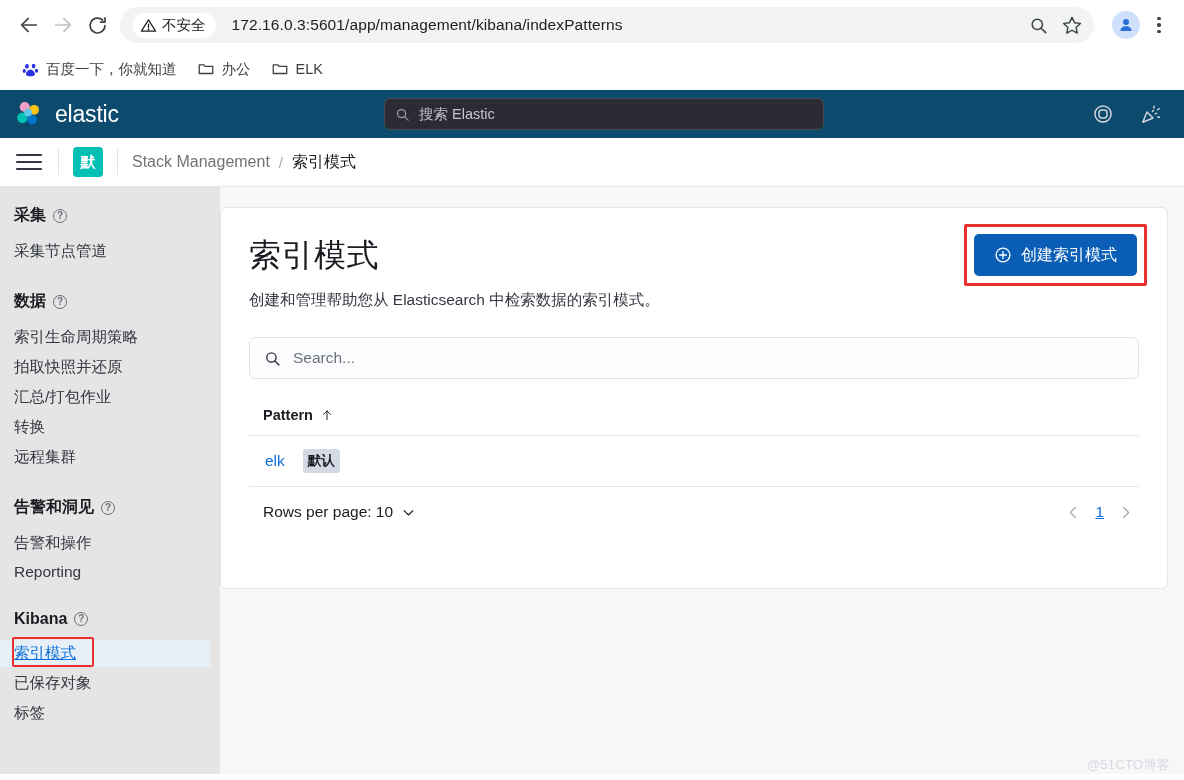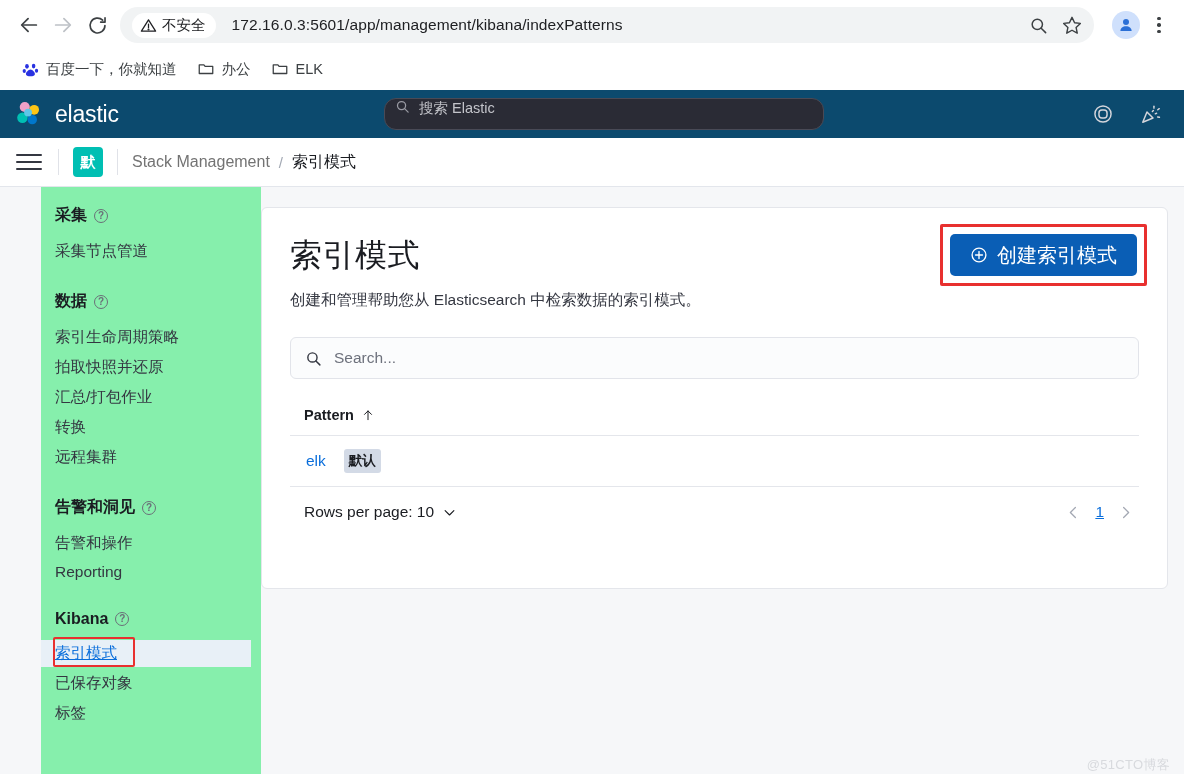--- a/index.html
+++ b/index.html
@@ -145,22 +145,23 @@
     font-size: 23px;
     letter-spacing: -0.2px;
   }
   .global-search {
     position: absolute;
     left: 384px;
     width: 440px;
     height: 32px;
     background: #2a2b35;
     border: 1px solid #494a56;
-    border-radius: 12px;
-    display: flex;
+    border-radius: 6px;
+    display: flex;
+    align-items: center;
     padding: 0 10px;
     gap: 9px;
     cursor: text;
   }
   .global-search-ph {
     color: #c3c4ca;
     font-size: 14.5px;
   }
   .header-right {
     margin-left: auto;
@@ -212,25 +213,24 @@
   .app-body {
     display: flex;
     height: 587px;
     background: #f6f7f9;
   }
 
   
   .sidebar {
     width: 220px;
     flex: none;
-    background: #86efac;
+    background: #e5e5e5;
     padding: 18px 0 0 14px;
     overflow: hidden;
     position: relative;
-    margin-left: 41px;
   }
   .nav-group-title {
     display: flex;
     align-items: center;
     gap: 7px;
     font-size: 16px;
     font-weight: bold;
     color: #1a1c21;
     margin: 0 0 12px 0;
   }
@@ -312,21 +312,21 @@
     border-radius: 2px;
     pointer-events: none;
   }
   .btn-primary {
     background: #0a5eb5;
     color: #ffffff;
     border: none;
     border-radius: 5px;
     height: 42px;
     padding: 0 20px;
-    font-size: 20px;
+    font-size: 16px;
     font-family: inherit;
     display: inline-flex;
     align-items: center;
     gap: 9px;
     cursor: pointer;
     white-space: nowrap;
   }
   .btn-primary .plus-circle { flex:none; display:block; }
 
   .search-box {

